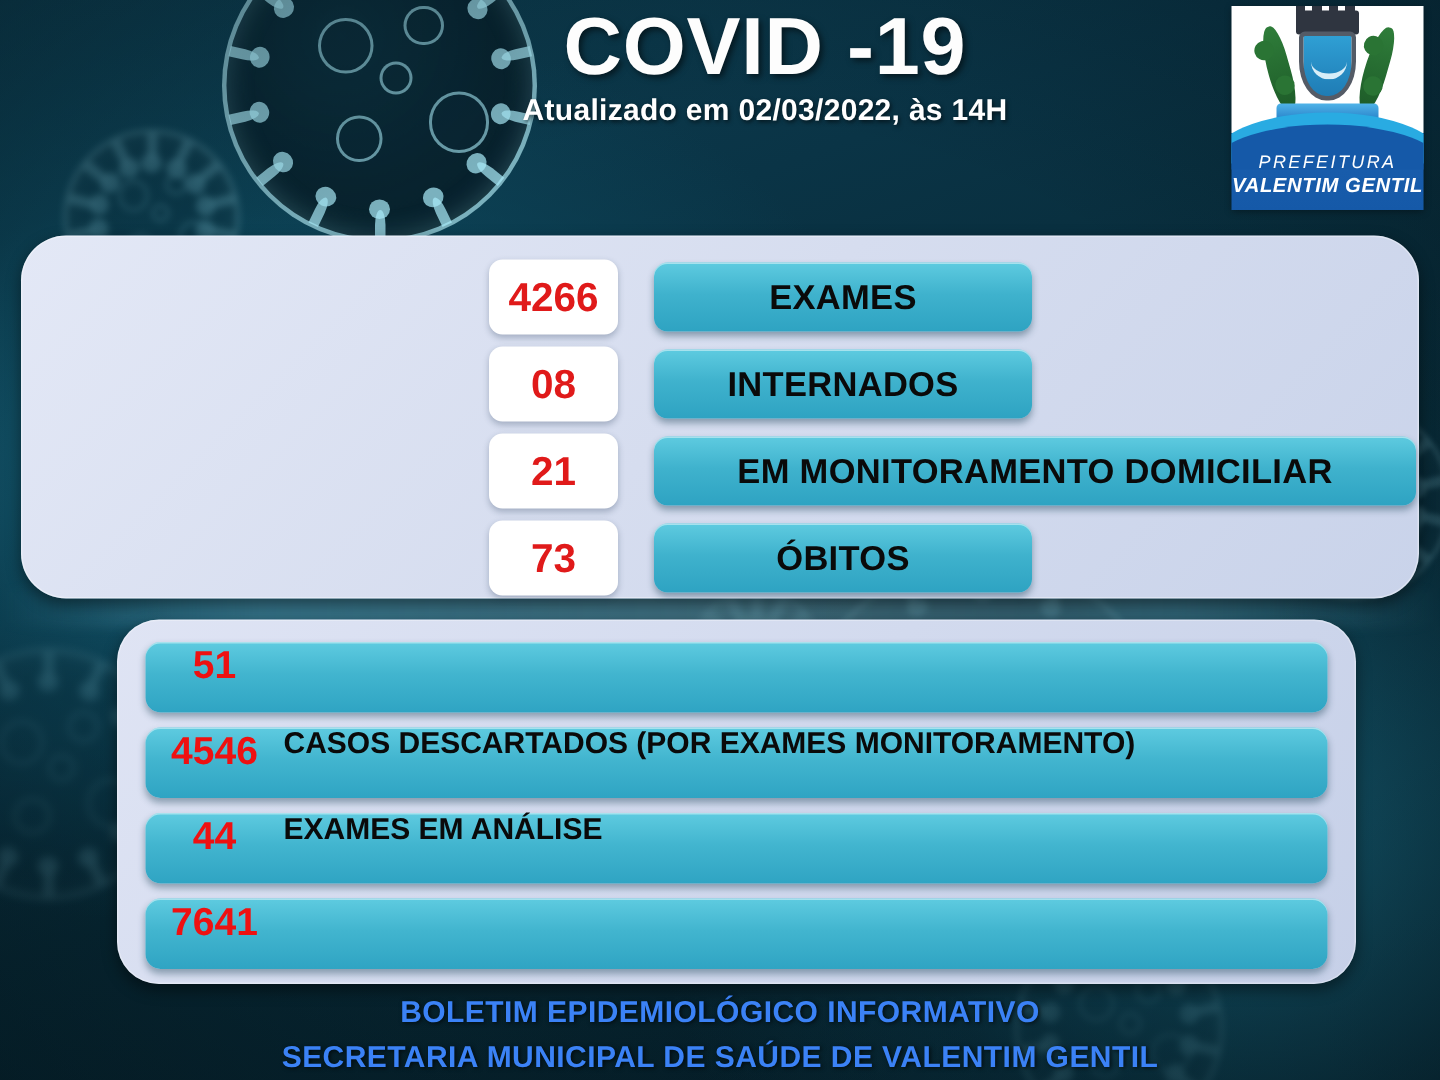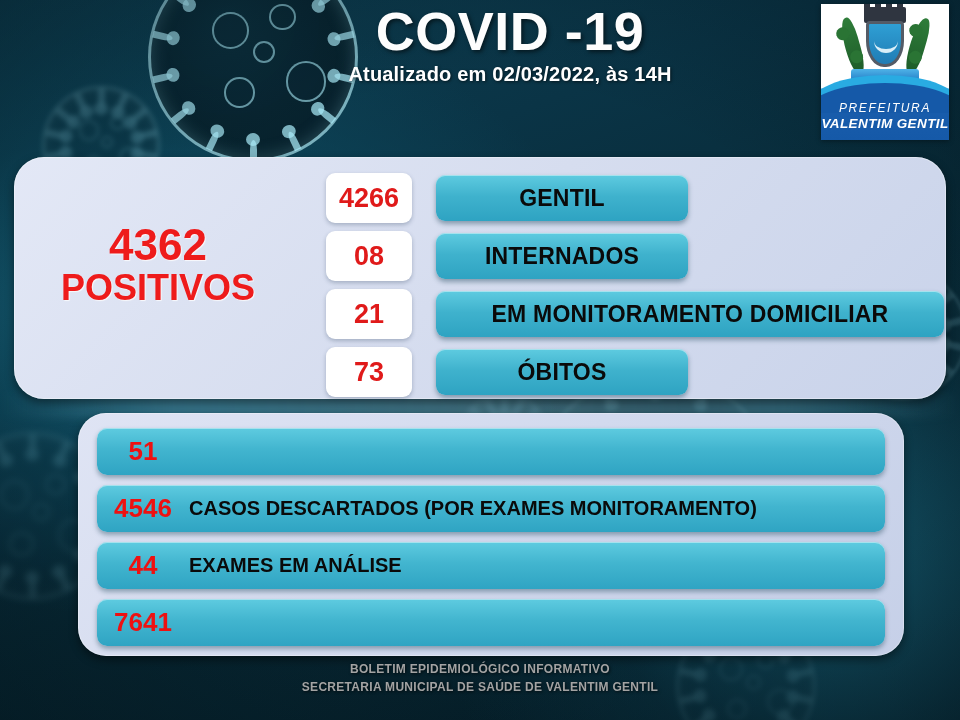--- a/index.html
+++ b/index.html
@@ -191,36 +191,36 @@
     background:linear-gradient(135deg,#dfe4f4 0%,#d2daee 50%,#c6d0e8 100%);
     border-radius:28px;
     box-shadow:0 4px 10px rgba(0,0,0,0.45), 0 0 0 1px rgba(255,255,255,0.3) inset;
     z-index:6;
   }
   .wide-bar {
     position:absolute; left:19px; width:788px; height:47px;
     background:linear-gradient(180deg,#5ecbe0 0%,#42b5cf 45%,#2fa4c3 100%);
     border-radius:10px;
     box-shadow:0 3px 5px rgba(20,60,80,0.4), 0 1px 0 rgba(255,255,255,0.45) inset;
-    display:flex; align-items:center;
+    display:flex; align-items:flex-start;
   }
   .wide-bar .wnum {
     width:92px; text-align:center; flex:0 0 92px;
     color:#ee1111; font-size:26px; font-weight:bold;
   }
   .wide-bar .wtxt {
     color:#0a0a0a; font-size:20px; font-weight:bold; white-space:nowrap;
   }
 
   
   #footer {
     position:absolute; left:0; right:0; top:660px; text-align:center; z-index:6;
   }
   #footer div {
-    color:#a3a3a3; font-size:12px; font-weight:bold; line-height:1.5;
+    color:#3b82f6; font-size:20px; font-weight:bold; line-height:1.5;
     letter-spacing:0.3px; text-shadow:1px 1px 3px rgba(0,0,0,0.7);
   }
 </style>
 </head>
 <body>
 
 <div id="bg">
   <div class="bg-grad"></div>
   <div class="virus" id="v1">
       <div class="body">
@@ -418,42 +418,38 @@
     <div class="wave2"></div>
     <div id="logo-text">
       <div id="logo-l1">PREFEITURA</div>
       <div id="logo-l2">VALENTIM GENTIL</div>
     </div>
   </div>
 </div>
 
 <div id="top-panel">
 
-  <div id="positives">
-    <div id="pos-number">4362</div>
-    <div id="pos-label">POSITIVOS</div>
-  </div>
 
   <svg id="arrow" viewBox="0 0 88 60">
     <defs>
       <linearGradient id="agrad" x1="0" y1="0" x2="0" y2="1">
         <stop offset="0%" stop-color="#6d99c9"></stop>
         <stop offset="50%" stop-color="#4a7db5"></stop>
         <stop offset="100%" stop-color="#3b6ca4"></stop>
       </linearGradient>
     </defs>
     <polygon points="2,20 52,20 52,4 86,30 52,56 52,40 2,40" fill="url(#agrad)" stroke="#2d5585" stroke-width="1.6"></polygon>
   </svg>
 
   <div class="stat-row" style="top:16px;">
     <div class="num-box">
       <span>4266</span>
     </div>
     <div class="lbl-box" style="left:110px; width:252px;">
-      <span>GENTIL</span>
+      <span>EXAMES</span>
     </div>
   </div>
 
   <div class="stat-row" style="top:74px;">
     <div class="num-box">
       <span>08</span>
     </div>
     <div class="lbl-box" style="left:110px; width:252px;">
       <span>INTERNADOS</span>
     </div>

